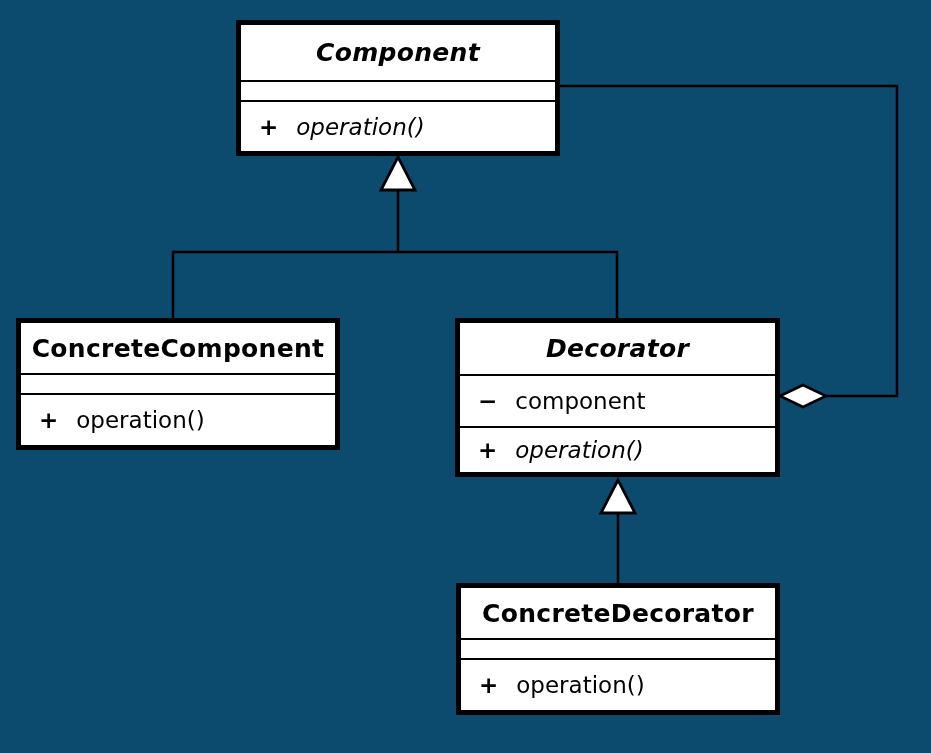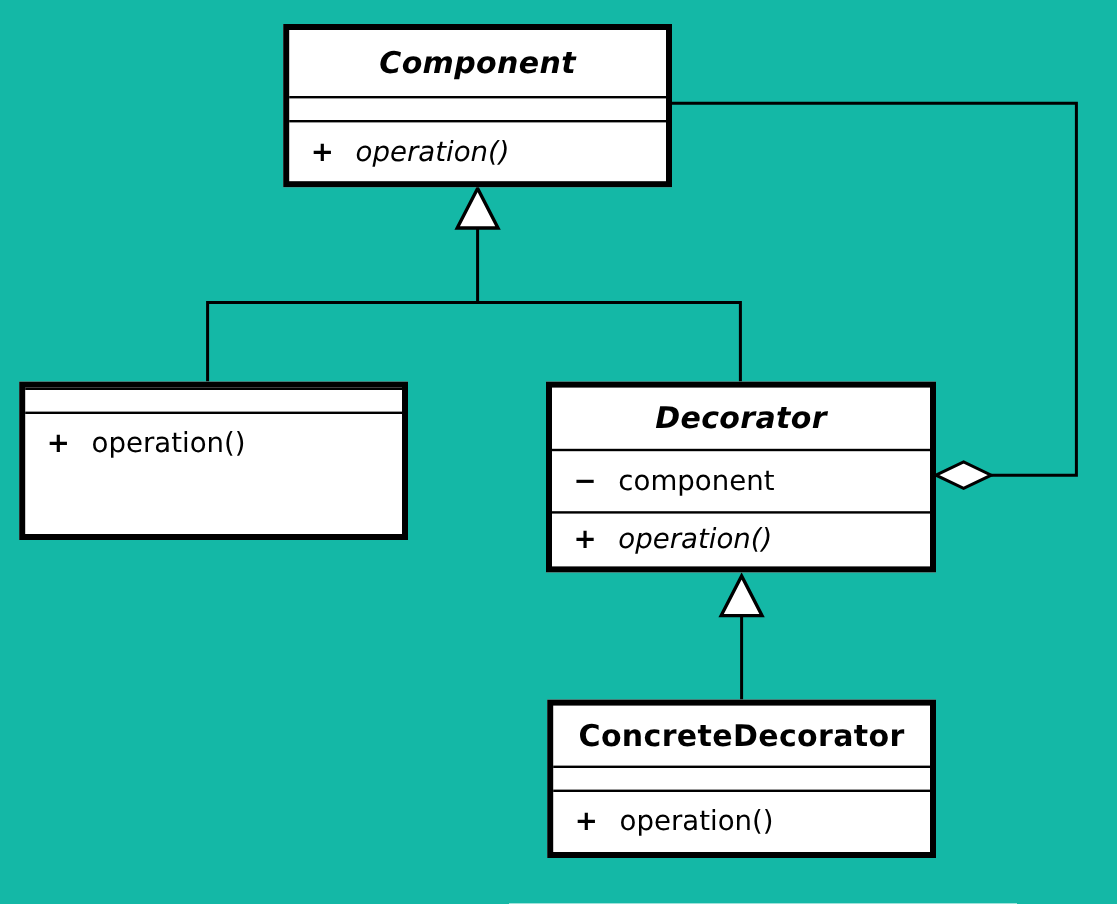--- a/index.html
+++ b/index.html
@@ -5,21 +5,21 @@
   html, body {
     margin: 0;
     padding: 0;
     background: #ffffff;
     font-family: "DejaVu Sans", "Liberation Sans", sans-serif;
   }
   .canvas {
     position: relative;
     width: 931px;
     height: 753px;
-    background: #14b8a6;
+    background: #0c4a6e;
     overflow: hidden;
   }
   svg.connectors {
     position: absolute;
     left: 0; top: 0;
     width: 931px; height: 753px;
     z-index: 1;
   }
   .uml-class {
     position: absolute;
@@ -96,20 +96,21 @@
     <div class="c-div"></div>
     <div class="c-row c-empty"></div>
     <div class="c-div"></div>
     <div class="c-row c-ops">
       <span class="vis">+</span>
       <span class="sig abstract">operation()</span>
     </div>
   </div>
 
   <div class="uml-class box-concretecomponent">
+    <div class="c-title">ConcreteComponent</div>
     <div class="c-div"></div>
     <div class="c-row c-empty"></div>
     <div class="c-div"></div>
     <div class="c-row c-ops">
       <span class="vis">+</span>
       <span class="sig">operation()</span>
     </div>
   </div>
 
   <div class="uml-class box-decorator">

